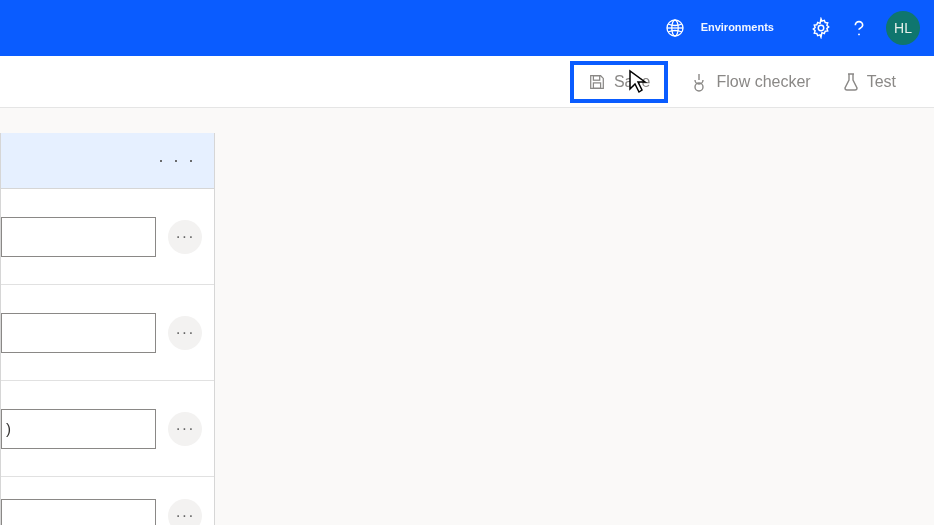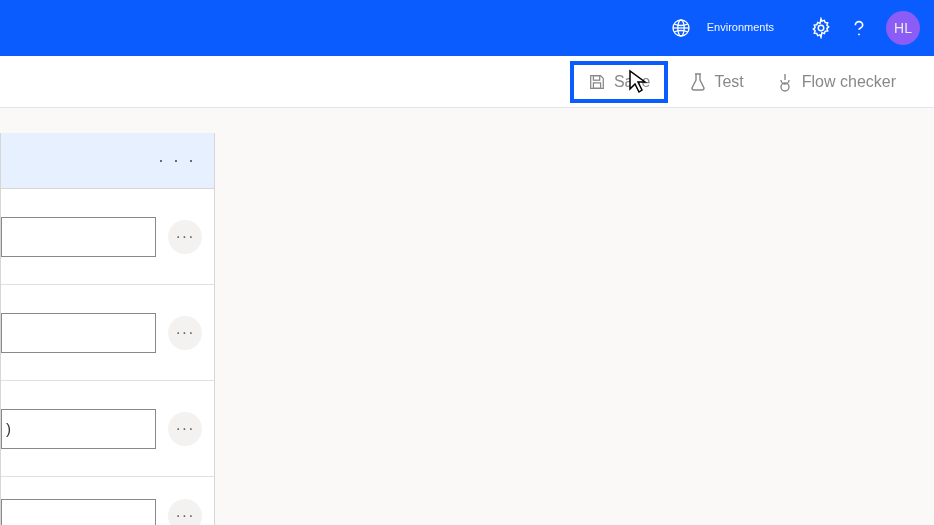--- a/index.html
+++ b/index.html
@@ -27,36 +27,37 @@
     }
     .env-block {
       display: flex;
       flex-direction: column;
       margin-right: 28px;
       line-height: 1.2;
     }
     .env-label {
       font-size: 11px;
       opacity: 0.95;
+      font-weight: bold;
     }
     .env-value {
       font-size: 15px;
     }
     .header-icon {
       width: 38px;
       display: flex;
       align-items: center;
       justify-content: center;
       cursor: pointer;
     }
     .avatar {
       width: 34px;
       height: 34px;
       border-radius: 50%;
-      background: #8b5cf6;
+      background: #0f766e;
       color: #e8f0ea;
       font-size: 14px;
       display: flex;
       align-items: center;
       justify-content: center;
       margin-left: 8px;
     }
     .toolbar {
       height: 52px;
       background: #ffffff;
@@ -186,33 +187,33 @@
       <path d="M3 3h11l3 3v11H3z"></path>
       <rect x="6" y="3" width="7" height="5"></rect>
       <rect x="6" y="11" width="8" height="6"></rect>
     </svg>
     <span>Save</span>
     <svg class="cursor" width="20" height="26" viewBox="0 0 20 26">
       <path d="M2 2 L2 20 L7 15 L11 23 L14 21 L10 13 L17 13 Z" fill="white" stroke="black" stroke-width="1.5"></path>
     </svg>
   </div>
   <div class="tool-btn">
-    <svg width="16" height="20" viewBox="0 0 16 20" fill="none" stroke="#8a8886" stroke-width="1.4">
-      <path d="M5 2h6M6 2v6l-4 8a2 2 0 002 2h8a2 2 0 002-2l-4-8V2"></path>
-    </svg>
-    <span>Test</span>
-  </div>
-  <div class="tool-btn">
     <svg width="18" height="20" viewBox="0 0 18 20" fill="none" stroke="#8a8886" stroke-width="1.4">
       <path d="M9 2v6"></path>
       <path d="M5 8a4 4 0 008 0"></path>
       <circle cx="9" cy="15" r="4"></circle>
     </svg>
     <span>Flow checker</span>
   </div>
+  <div class="tool-btn">
+    <svg width="16" height="20" viewBox="0 0 16 20" fill="none" stroke="#8a8886" stroke-width="1.4">
+      <path d="M5 2h6M6 2v6l-4 8a2 2 0 002 2h8a2 2 0 002-2l-4-8V2"></path>
+    </svg>
+    <span>Test</span>
+  </div>
 </div>
 
 <div class="card">
   <div class="card-header">
     <span class="dots">· · ·</span>
   </div>
   <div class="row">
     <div class="field"></div>
     <div class="more-btn">···</div>
   </div>

